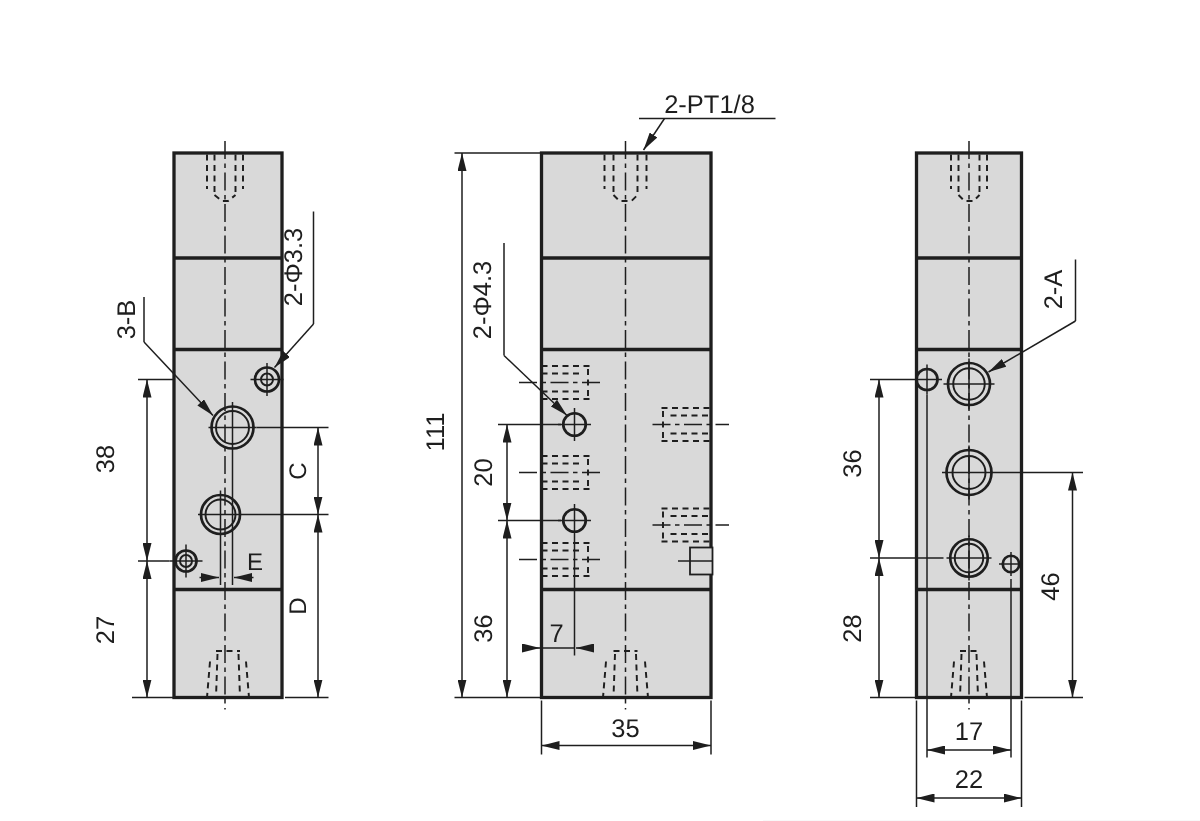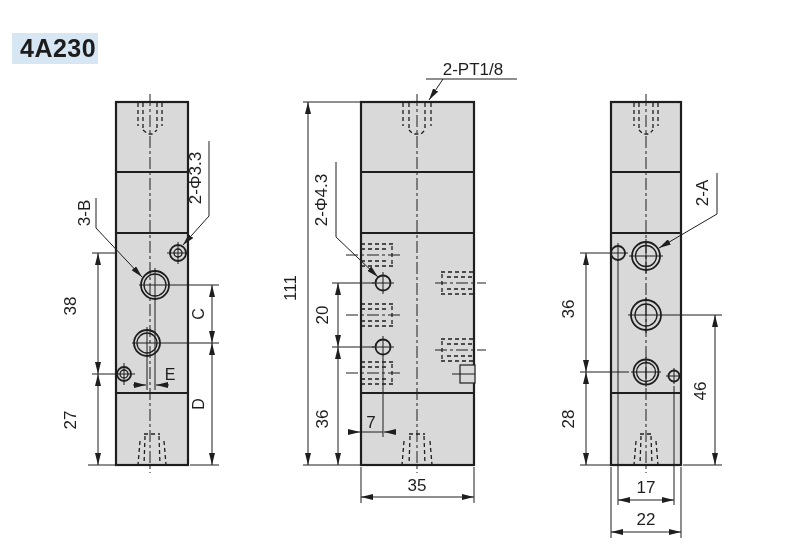--- a/index.html
+++ b/index.html
@@ -30,21 +30,20 @@
   .c-inner{fill:none;stroke:var(--line);stroke-width:1.3;}
   .notch{fill:var(--body_fill);stroke:var(--line);stroke-width:1.2;}
   text{fill:var(--line);font-size:17px;font-family:"Liberation Sans",sans-serif;}
   .lbl{font-size:16px;}
   #arr path{fill:var(--line);}
 </style>
 </head>
 <body>
 
 <div class="sheet">
-  <div class="title-box">4A230</div>
 
   <svg width="800" height="547" viewBox="0 0 800 547">
     <defs>
       <marker id="arr" viewBox="0 0 12 6" refX="12" refY="3" markerWidth="12" markerHeight="6" orient="auto-start-reverse">
         <path d="M0,0 L12,3 L0,6 Z"></path>
       </marker>
     </defs>
 
     <g>
       <rect class="outline" x="116" y="102" width="72" height="363"></rect>

